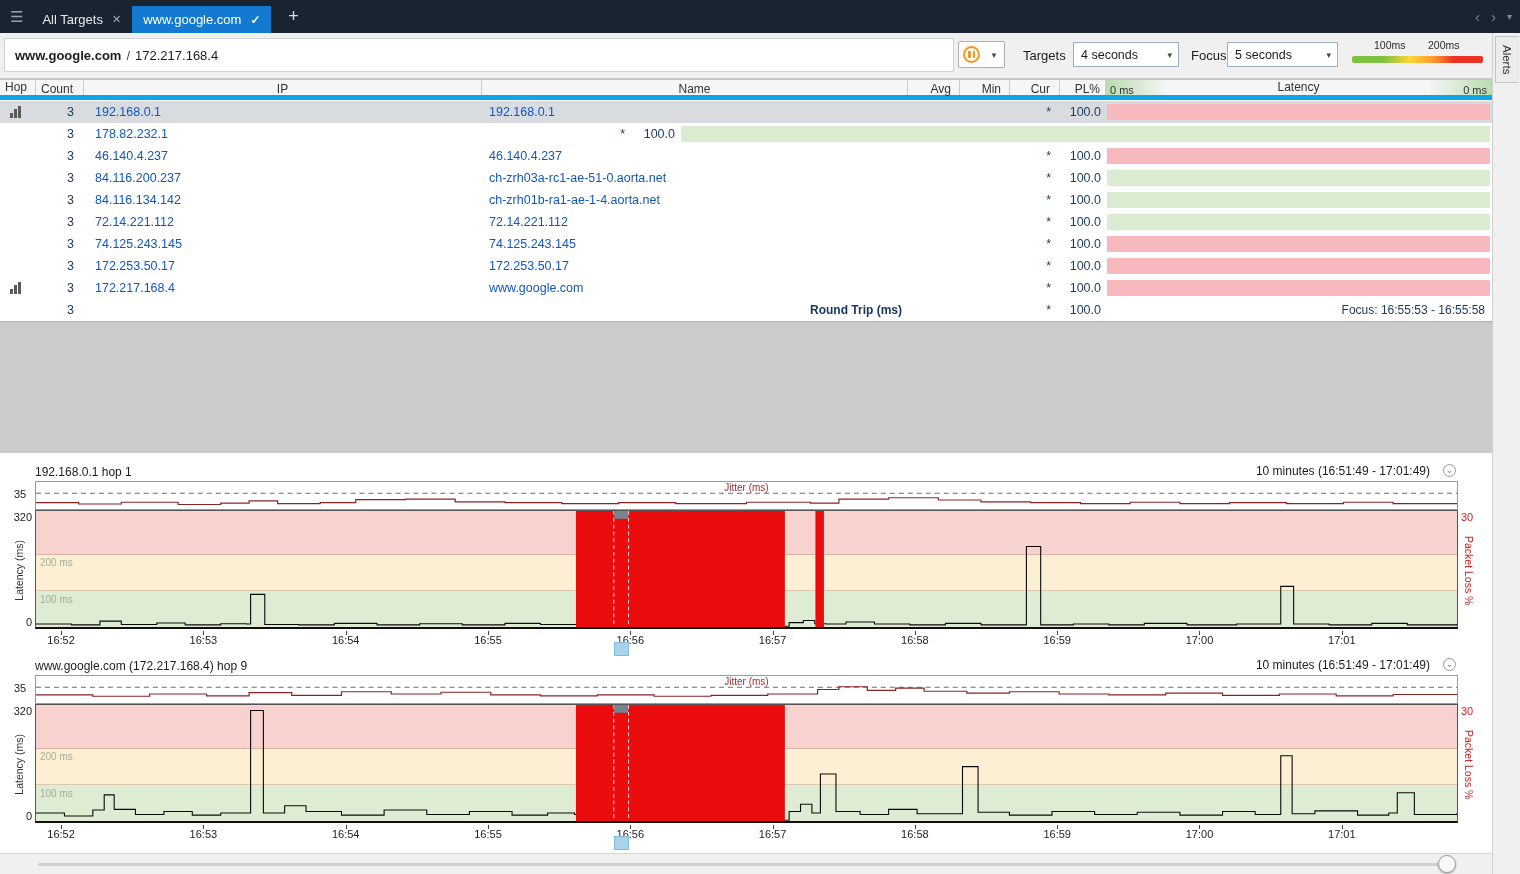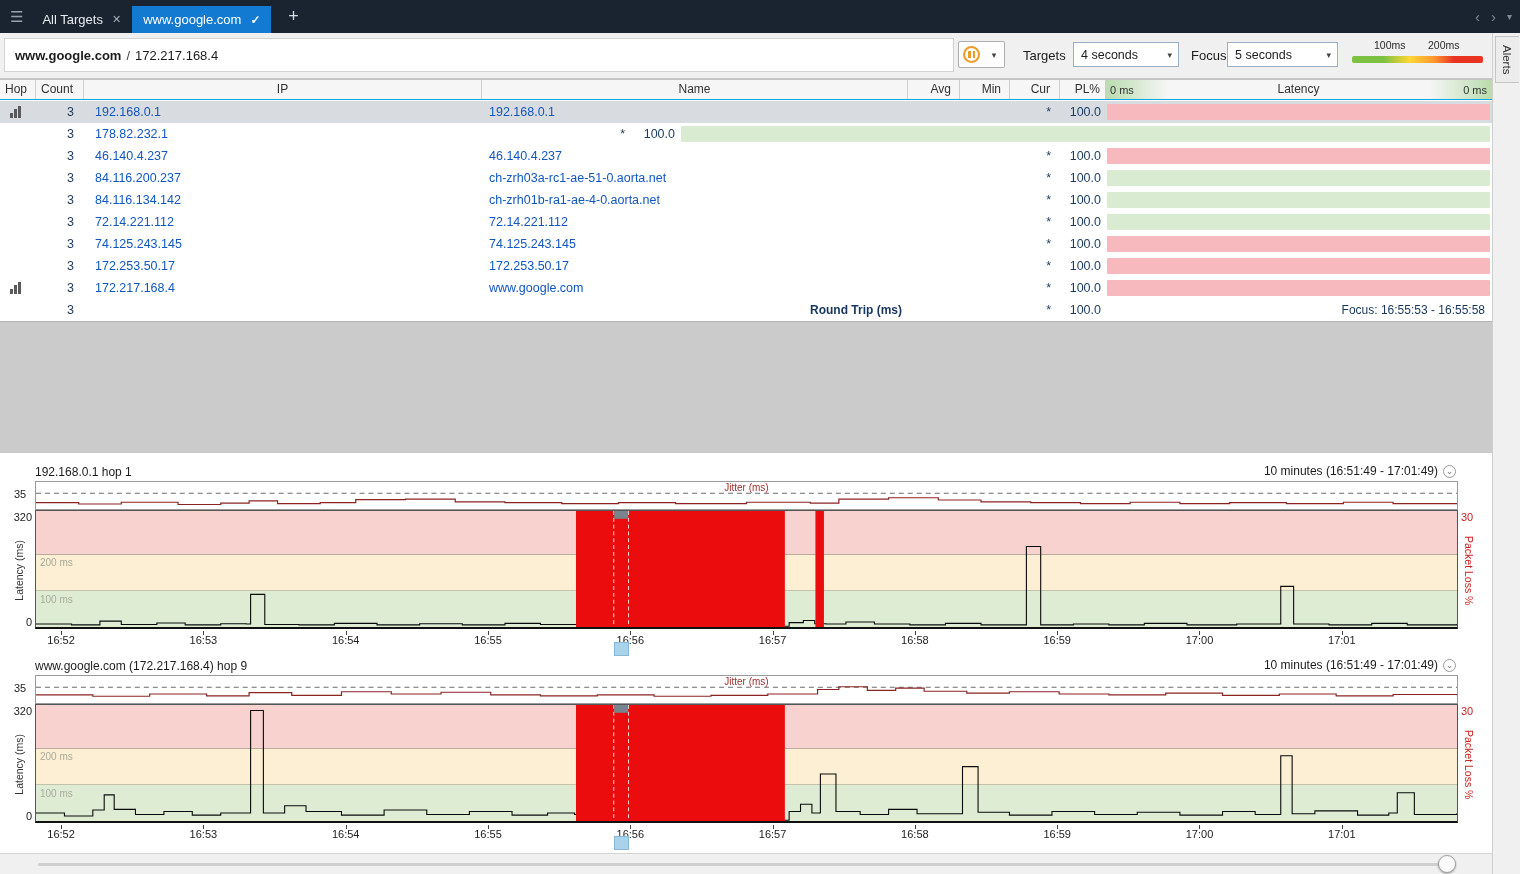--- a/index.html
+++ b/index.html
@@ -40,21 +40,21 @@
   .legend-labels .l100{position:absolute;left:22px}
   .legend-labels .l200{position:absolute;left:76px}
   .legend-bar{position:absolute;left:0;top:17px;width:131px;height:7px;border-radius:2px;background:linear-gradient(90deg,#7cc142 0%,#7cc142 24%,#ffd633 44%,#ff9a2e 62%,#e93323 78%,#e93323 100%)}
 
   
   .alerts-strip{position:absolute;right:0;top:33px;width:28px;bottom:0;background:#f0f0f0;border-left:1px solid #cfcfcf}
   .alerts-tab{margin:3px auto 0;width:24px;padding:8px 0;background:#ececec;border:1px solid #c4c4c4;border-right:none;display:flex;justify-content:center;cursor:pointer}
   .alerts-tab span{writing-mode:vertical-rl;font-size:11.5px;color:#333}
 
   
-  .thead{position:absolute;left:0;top:79px;width:1492px;height:21px;background:#f6f6f6;border-top:1px solid #c2c2c2;border-bottom:1px solid #0ea5e9;display:flex;font-size:12px;color:#333;line-height:19px}
+  .thead{position:absolute;left:0;top:79px;width:1492px;height:21px;background:#f6f6f6;border-top:1px solid #c2c2c2;border-bottom:5px solid #0ea5e9;display:flex;font-size:12px;color:#333;line-height:19px}
   .thead>div{border-right:1px solid #cdcdcd;cursor:pointer}
   .c-hop{width:36px;display:flex;align-items:center;padding-left:10px}
   .c-count{width:48px;text-align:right;padding-right:10px}
   .c-ip{width:398px;padding-left:11px;overflow:hidden;white-space:nowrap}
   .c-name{width:426px;padding-left:7px;overflow:hidden;white-space:nowrap}
   .c-avg{width:52px;text-align:right;padding-right:8px}
   .c-min{width:50px;text-align:right;padding-right:8px}
   .c-cur{width:50px;text-align:right;padding-right:9px}
   .c-pl{width:46px;text-align:right;padding-right:5px}
   .c-lat{flex:1;position:relative;align-self:stretch}
@@ -87,34 +87,34 @@
   
   .gray-area{position:absolute;left:0;top:321px;width:1492px;height:132px;background:#cbcbcb;border-top:1px solid #b3b3b3}
   .splitter{position:absolute;left:0;top:457px;width:1492px;height:10px;display:flex;align-items:center;justify-content:center;gap:7px;cursor:row-resize}
   .splitter i{display:block;width:5px;height:5px;border-radius:50%;background:#8f8f8f}
 
   
   .graph{position:absolute;left:0;width:1492px;background:#fff;--off:0px}
   #graph-0{top:453px;height:206px}
   #graph-1{top:659px;height:194px;--off:-12px}
   .g-title{position:absolute;left:35px;top:calc(12px + var(--off));font-size:12px;color:#1c1c1c}
-  .g-range{position:absolute;right:36px;top:calc(11px + var(--off));font-size:12px;color:#1c1c1c;display:flex;align-items:flex-end;gap:5px;cursor:pointer}
+  .g-range{position:absolute;right:36px;top:calc(11px + var(--off));font-size:12px;color:#1c1c1c;display:flex;align-items:flex-start;gap:13px;cursor:pointer}
   .g-range-icon{width:13px;height:13px;border:1px solid #9a9a9a;border-radius:50%;color:#777;font-size:9px;line-height:10px;text-align:center}
   .g-jlabel{position:absolute;left:35px;width:1423px;top:calc(29px + var(--off));text-align:center;font-size:10px;color:#a03030;z-index:3}
   .g-jmax{position:absolute;left:8px;width:24px;top:calc(35px + var(--off));text-align:center;font-size:11px;color:#222}
   .g-jitter{position:absolute;left:35px;top:calc(28px + var(--off));width:1423px;height:29px;border:1px solid #9a9a9a;background:#fff}
   .g-jitter svg{display:block;width:100%;height:100%}
   .g-ytop{position:absolute;left:6px;width:26px;top:calc(58px + var(--off));text-align:right;font-size:11px;color:#222}
   .g-ybottom{position:absolute;left:6px;width:26px;top:calc(163px + var(--off));text-align:right;font-size:11px;color:#222}
   .g-ylabel{position:absolute;left:13px;top:calc(70px + var(--off));height:95px;display:flex;align-items:center}
   .g-ylabel span{writing-mode:vertical-rl;transform:rotate(180deg);font-size:10.5px;color:#333}
   .g-rtop{position:absolute;left:1461px;width:24px;top:calc(58px + var(--off));font-size:11px;color:#cc2222}
   .g-rlabel{position:absolute;left:1463px;top:calc(70px + var(--off));height:95px;display:flex;align-items:center}
   .g-rlabel span{writing-mode:vertical-rl;font-size:10.5px;color:#cc2222}
-  .g-main{position:absolute;left:35px;top:calc(57px + var(--off));width:1423px;height:119px;border:1px solid #555;border-bottom:2px solid #111;background:#000000}
+  .g-main{position:absolute;left:35px;top:calc(57px + var(--off));width:1423px;height:119px;border:1px solid #555;border-bottom:2px solid #111;background:#7f1d1d}
   .g-main svg{display:block;width:100%;height:100%}
   .band-lbl{position:absolute;left:4px;font-size:10px;color:#a8ab9e;z-index:2}
   .band-lbl.b200{top:46px}
   .band-lbl.b100{top:83px}
   .g-xaxis{position:absolute;left:35px;top:calc(178px + var(--off));width:1423px;height:18px}
   .tick-mark{position:absolute;top:0;width:1px;height:4px;background:#444}
   .tick-label{position:absolute;top:3px;width:40px;text-align:center;font-size:11px;color:#222}
   .g-focus{position:absolute;top:calc(189px + var(--off));width:15px;height:14px;background:#a9d3eb;border:1px solid #86b9d8;cursor:pointer}
 
   
@@ -262,21 +262,21 @@
       <div class="c-lat">
           <div class="latbar green"></div>
         </div>
     </div>
       <div class="trow">
       <div class="c-hop">
         
       </div>
       <div class="c-count">3</div>
       <div class="c-ip">84.116.134.142</div>
-      <div class="c-name">ch-zrh01b-ra1-ae-4-0.aorta.net</div>
+      <div class="c-name">ch-zrh01b-ra1-ae-1-4.aorta.net</div>
       <div class="c-avg"></div>
       <div class="c-min"></div>
       <div class="c-cur">*</div>
       <div class="c-pl">100.0</div>
       <div class="c-lat">
           <div class="latbar green"></div>
         </div>
     </div>
       <div class="trow">
       <div class="c-hop">

